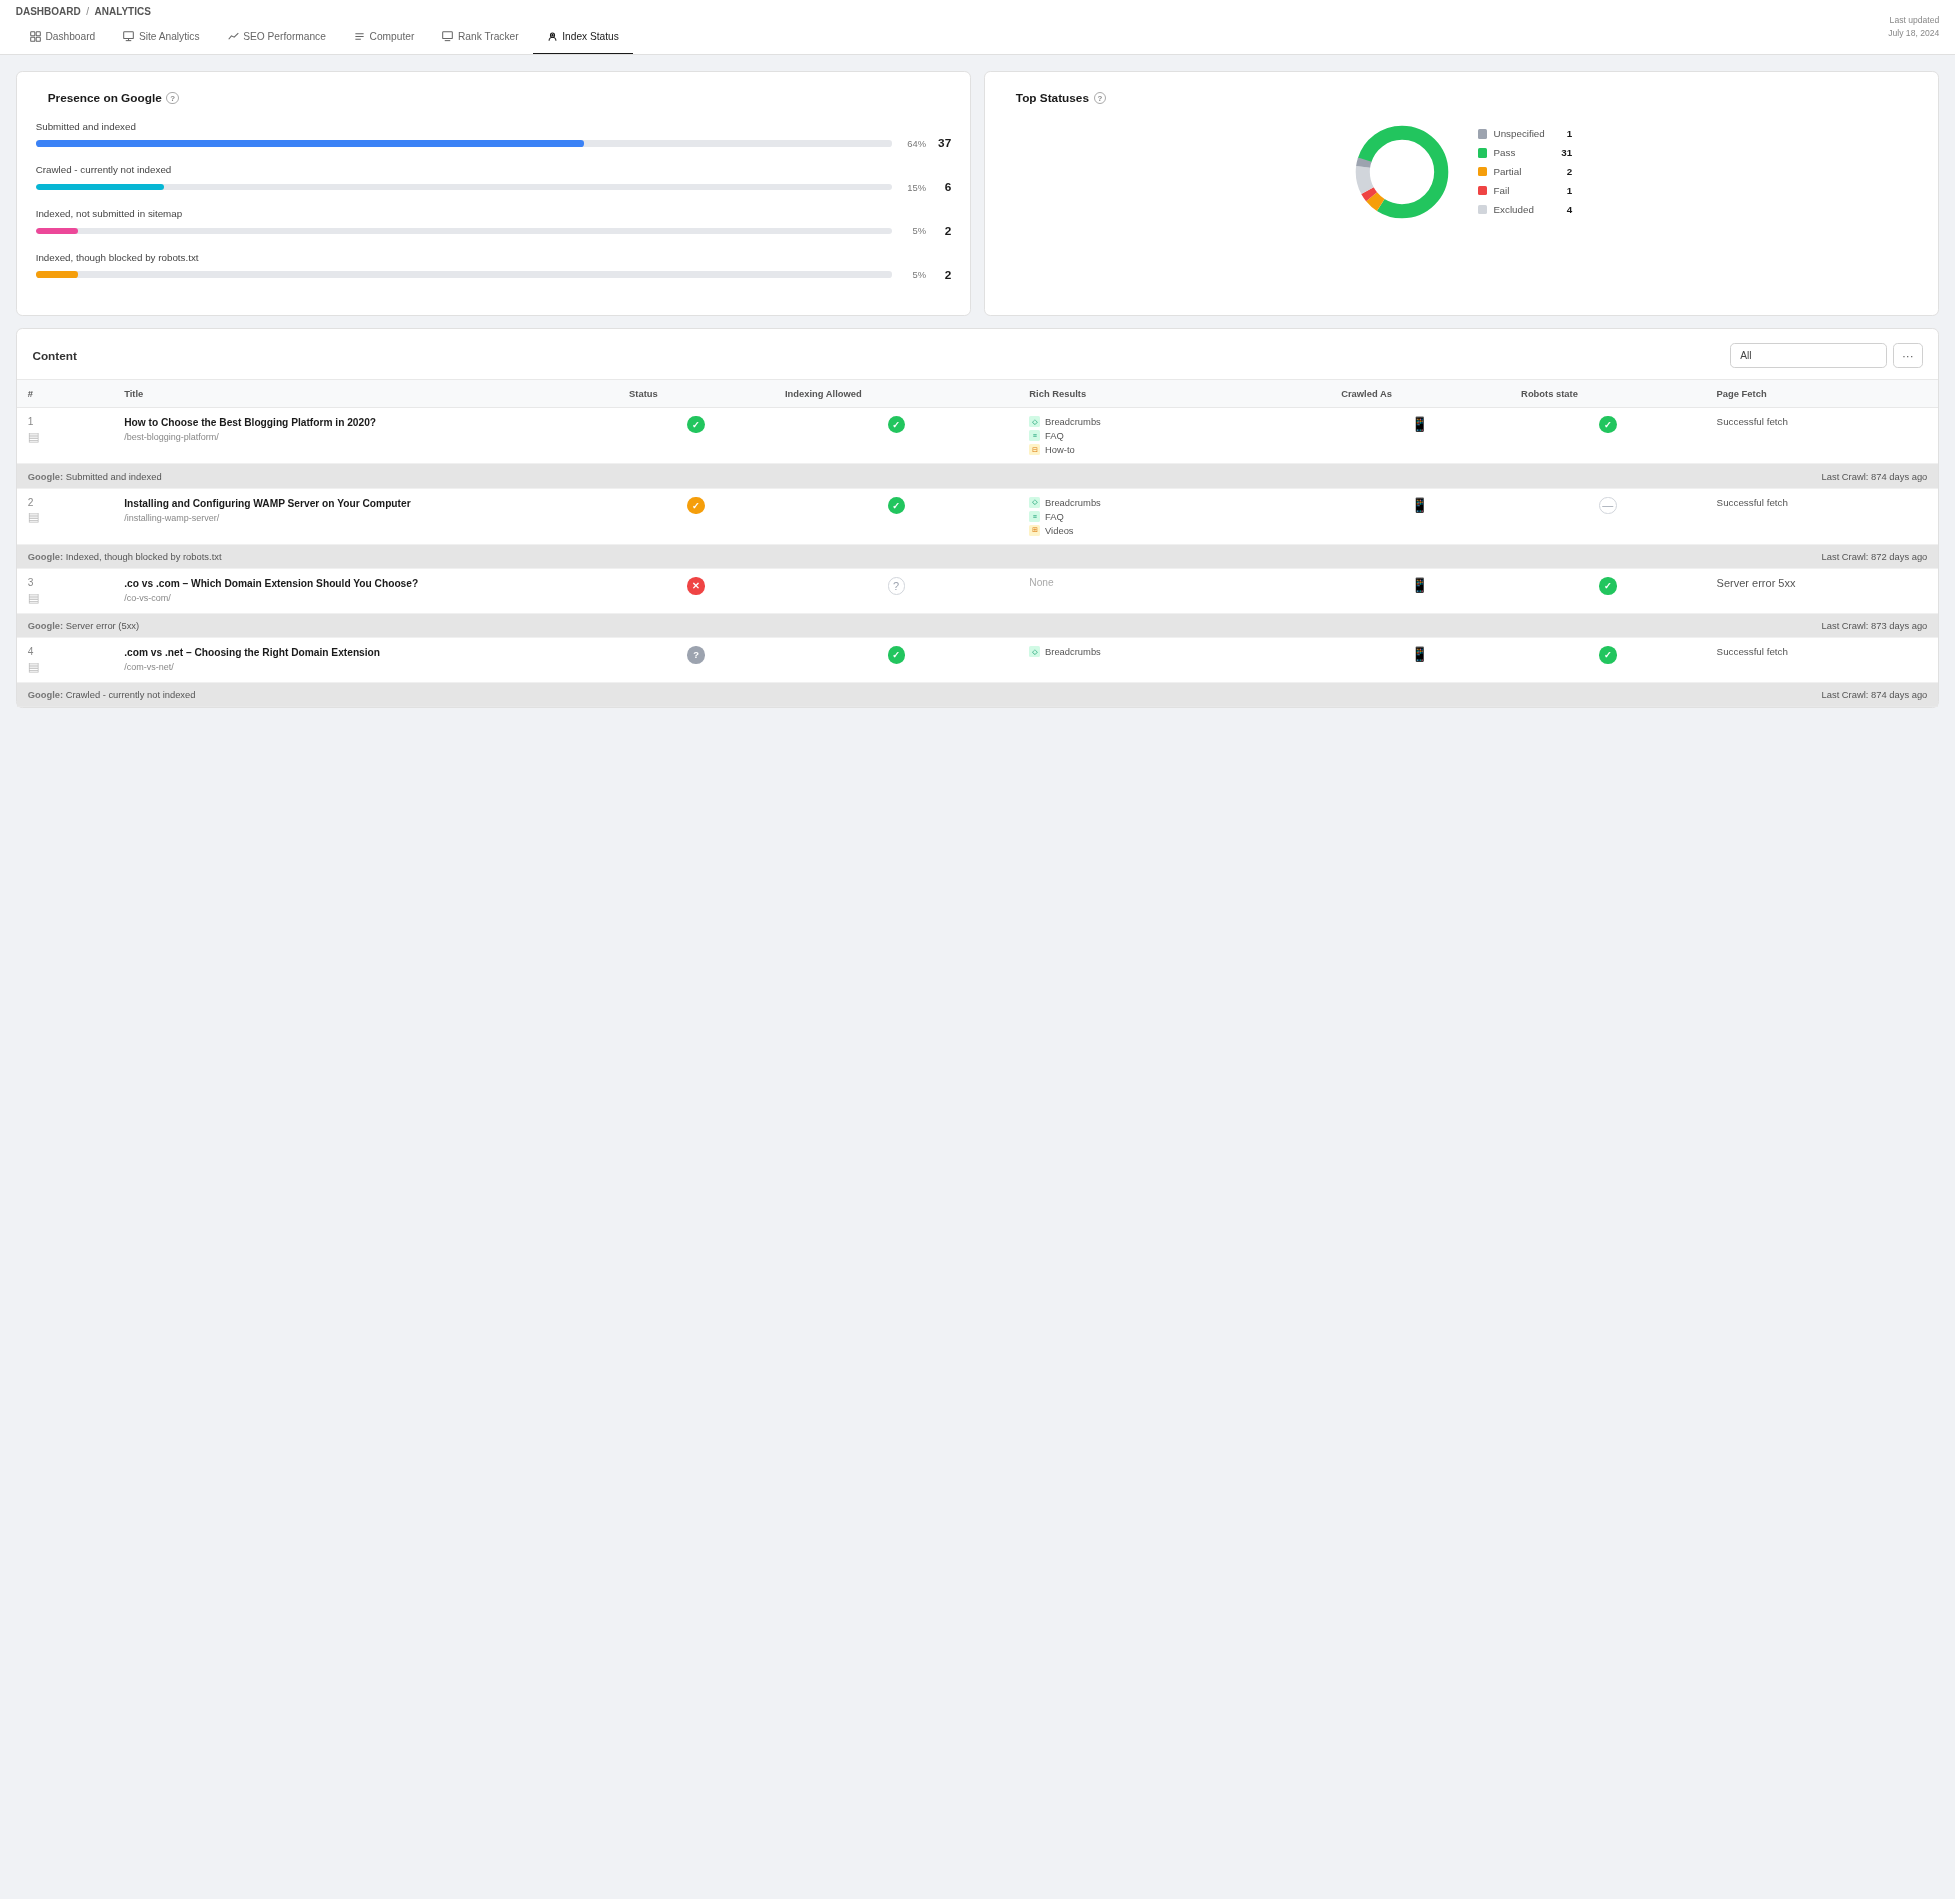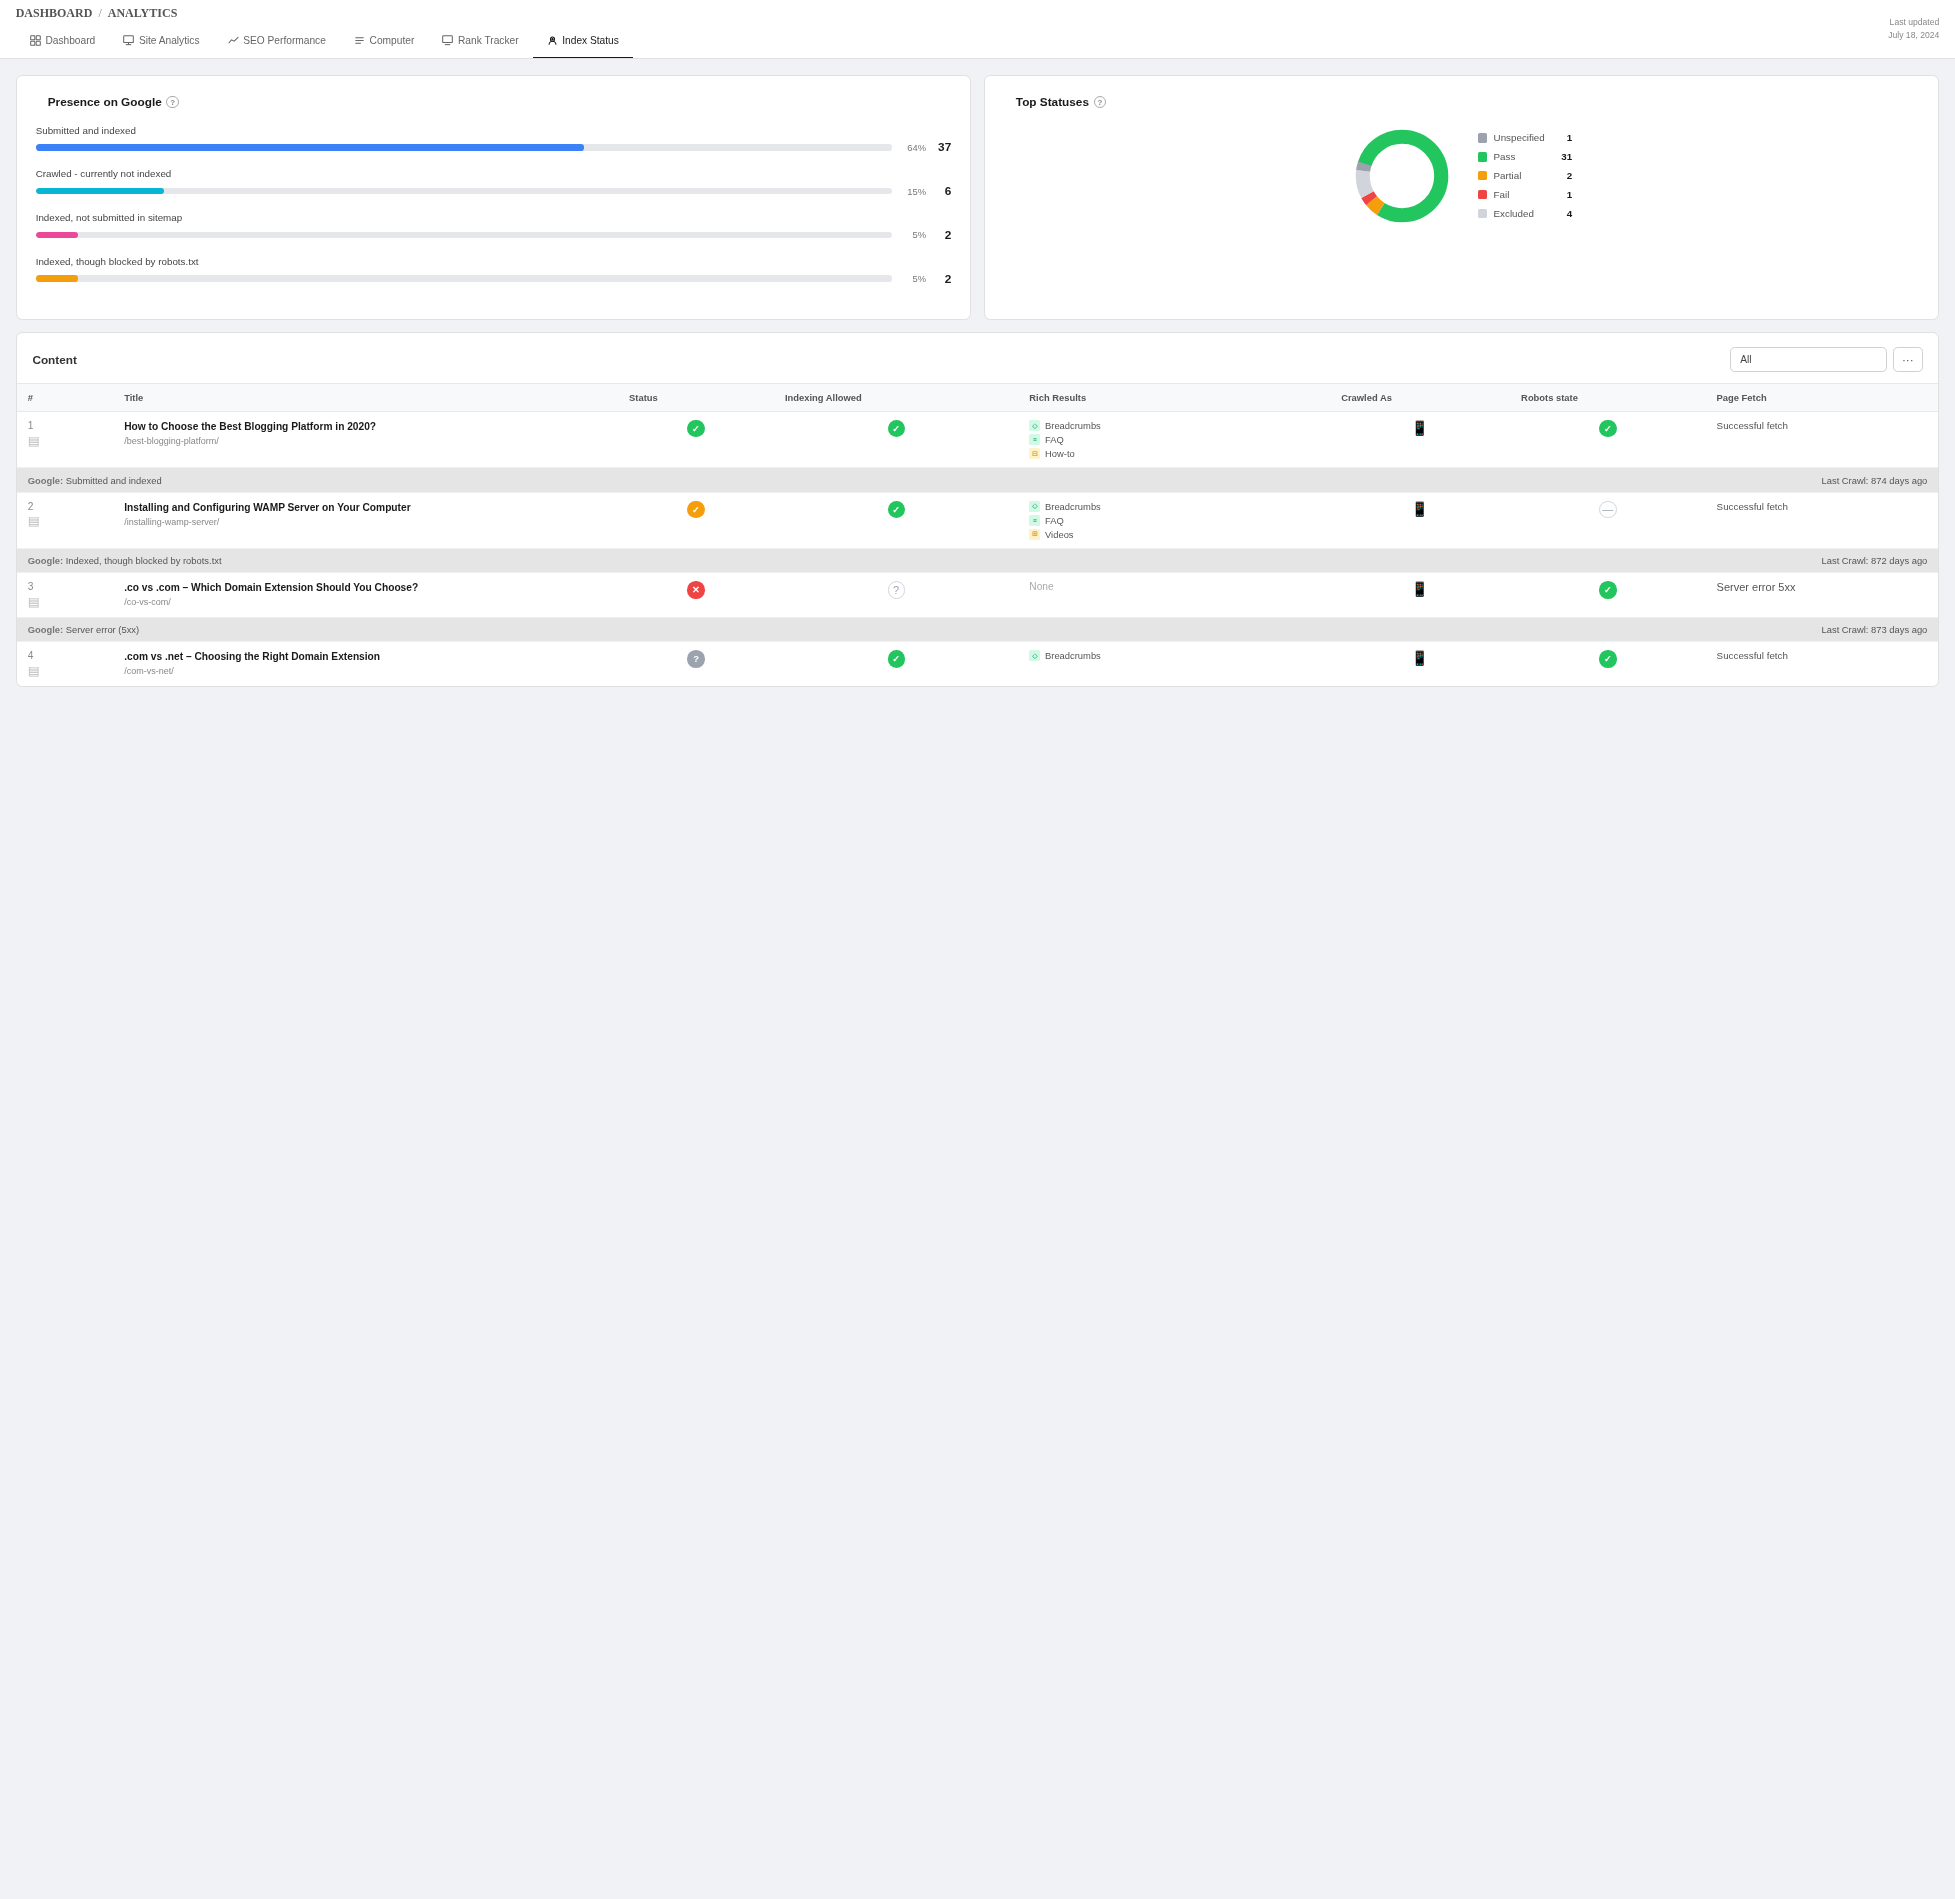--- a/index.html
+++ b/index.html
@@ -1,19 +1,19 @@
 <!DOCTYPE html>
 <html style="font-size:12.6px"><head>
   <meta charset="utf-8">
   <style>
     * { box-sizing: border-box; margin: 0; padding: 0; }
     body { font-family: -apple-system, BlinkMacSystemFont, 'Segoe UI', sans-serif; background: #f0f2f5; font-size: 10.2px; color: #333; }
 
     .top-bar { background: #fff; border-bottom: 0.8px solid #e0e0e0; padding: 0 15.7px; display: flex; align-items: center; justify-content: space-between; }
-    .breadcrumb { font-size: 12px; color: #888; padding: 6.3px 0 3.1px; font-family: Liberation Serif, serif; }
+    .breadcrumb { font-size: 10px; color: #888; padding: 6.3px 0 3.1px; }
     .breadcrumb span { color: #555; font-weight: 600; }
     .tabs { display: flex; gap: 0; }
     .tab { display: flex; align-items: center; gap: 4.7px; padding: 11px 14px; font-size: 10.2px; color: #666; border-bottom: 1.6px solid transparent; cursor: pointer; white-space: nowrap; }
     .tab.active { color: #1a1a1a; border-bottom: 1.6px solid #1a1a1a; font-weight: 400; align-items: center; }
     .tab svg { width: 11px; height: 11px; }
     .last-updated { font-size: 8.6px; color: #888; text-align: right; line-height: 1.5; }
 
     .main { padding: 15.7px; display: flex; flex-direction: column; gap: 12.6px; }
 
     .cards-row { display: flex; gap: 12.6px; }
@@ -507,17 +507,27 @@
       <div style="display:flex;justify-content:center;">
                 <div class="check-green">
                   <span class="check-icon">✓</span>
                 </div>
               </div>
     </td>
     <td class="fetch-col">
       <span style="font-size:9.8px;color:#555;">Successful fetch</span>
     </td>
   </tr>
+          <tr class="google-row">
+    <td colspan="5">
+      <span class="google-label">Google: </span>
+      <span>Crawled - currently not indexed</span>
+    </td>
+    <td colspan="3" class="last-crawl">
+      <span>Last Crawl: </span>
+      <span>874 days ago</span>
+    </td>
+  </tr>
         </tbody>
     </table>
   </div>
 </div>
 
 
 </body></html>

